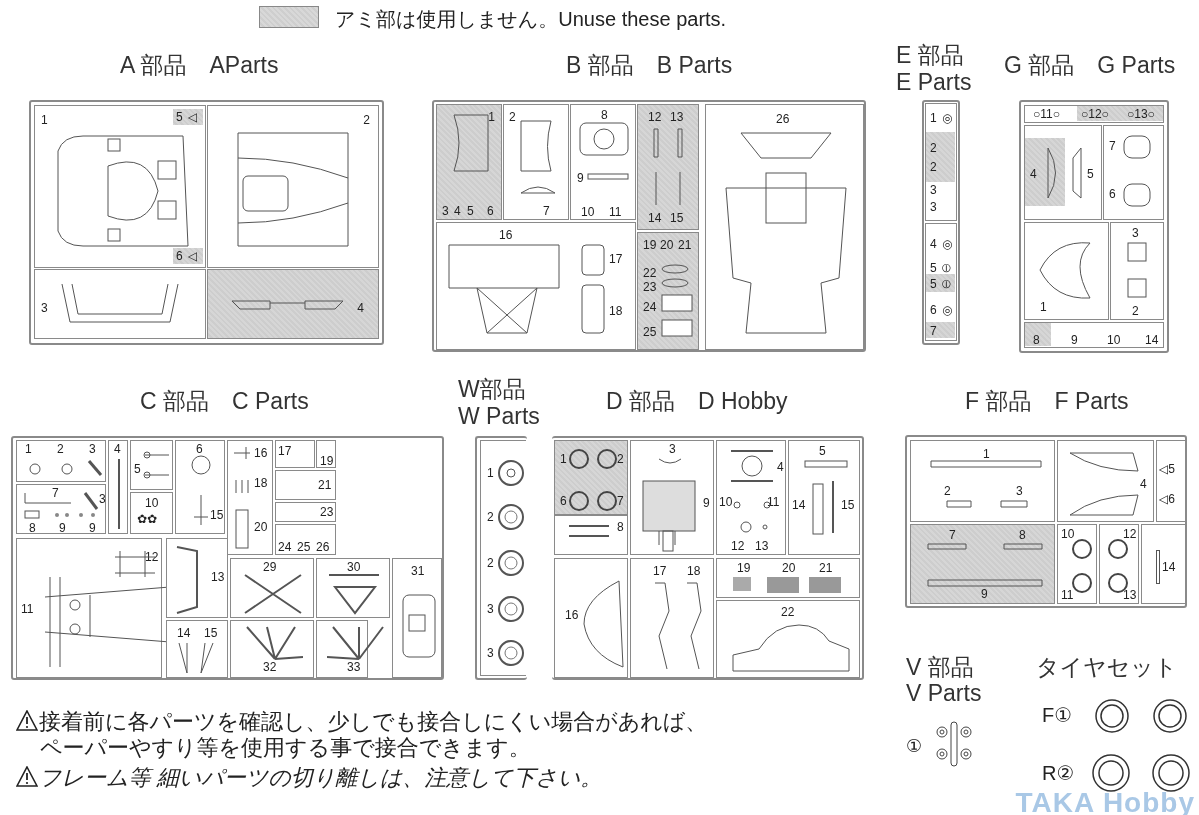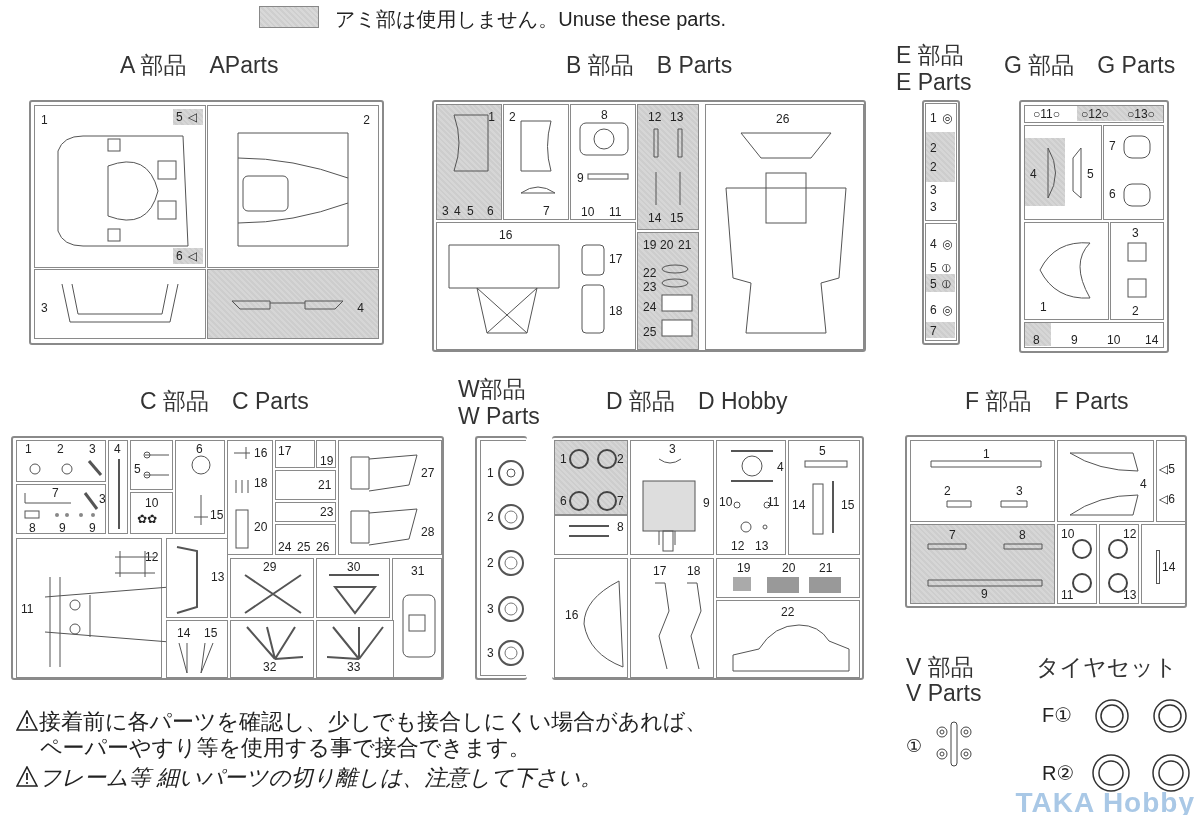--- a/index.html
+++ b/index.html
@@ -306,28 +306,20 @@
     <span class="num" style="left:42px;top:8px;">21</span>
   </div>
   <div class="cell" style="left:262px;top:64px;width:61px;height:20px;">
     <span class="num" style="left:44px;top:3px;">23</span>
   </div>
   <div class="cell" style="left:262px;top:86px;width:61px;height:31px;">
     <span class="num" style="left:2px;top:16px;">24</span>
     <span class="num" style="left:21px;top:16px;">25</span>
     <span class="num" style="left:40px;top:16px;">26</span>
   </div>
-  <div class="cell" style="left:325px;top:2px;width:104px;height:115px;">
-    <span class="num" style="left:82px;top:26px;">27</span>
-    <span class="num" style="left:82px;top:85px;">28</span>
-    <svg class="part" style="left:10px;top:12px;" width="70" height="95">
-        <path d="M2,4 L20,4 L20,36 L2,36 Z M20,6 L68,2 L60,32 L20,38" fill="none" stroke="#555"></path>
-        <path d="M2,58 L20,58 L20,90 L2,90 Z M20,60 L68,56 L60,86 L20,92" fill="none" stroke="#555"></path>
-      </svg>
-  </div>
   <div class="cell" style="left:3px;top:100px;width:146px;height:140px;">
     <span class="num" style="left:4px;top:64px;">11</span>
     <span class="num" style="left:128px;top:12px;">12</span>
     <svg class="part" style="left:18px;top:8px;" width="125" height="125">
         <path d="M85,4 L85,30 M110,4 L110,30 M80,10 L120,10 M80,26 L120,26" stroke="#555"></path>
         <path d="M10,50 L135,40 M10,85 L135,95 M55,48 L55,90 M15,30 L15,120 M25,30 L25,120" fill="none" stroke="#555"></path>
         <circle cx="40" cy="58" r="5" fill="none" stroke="#555"></circle>
         <circle cx="40" cy="82" r="5" fill="none" stroke="#555"></circle>
       </svg>
   </div>
@@ -362,21 +354,21 @@
         <rect x="4" y="10" width="32" height="62" rx="6" fill="none" stroke="#555"></rect>
         <rect x="10" y="30" width="16" height="16" fill="none" stroke="#555"></rect>
       </svg>
   </div>
   <div class="cell" style="left:217px;top:182px;width:84px;height:58px;">
     <span class="num" style="left:32px;top:40px;text-align:right;">32</span>
     <svg class="part" style="left:14px;top:4px;" width="60" height="36">
         <path d="M2,2 L30,34 M22,2 L30,34 M50,2 L30,34 M30,34 L58,32" stroke="#555" stroke-width="2"></path>
       </svg>
   </div>
-  <div class="cell" style="left:303px;top:182px;width:78px;height:58px;">
+  <div class="cell" style="left:303px;top:182px;width:52px;height:58px;">
     <span class="num" style="left:30px;top:40px;">33</span>
     <svg class="part" style="left:8px;top:4px;" width="60" height="36">
         <path d="M8,2 L34,34 M34,2 L34,34 M58,2 L34,34 M34,34 L2,32" stroke="#555" stroke-width="2"></path>
       </svg>
   </div>
 </div>
 
 <div class="runner" style="left:475px;top:436px;width:52px;height:244px;border-right:none;">
   <div class="cell" style="left:3px;top:2px;width:46px;height:236px;border-right:none;">
     <span class="num" style="left:6px;top:26px;">1</span>

